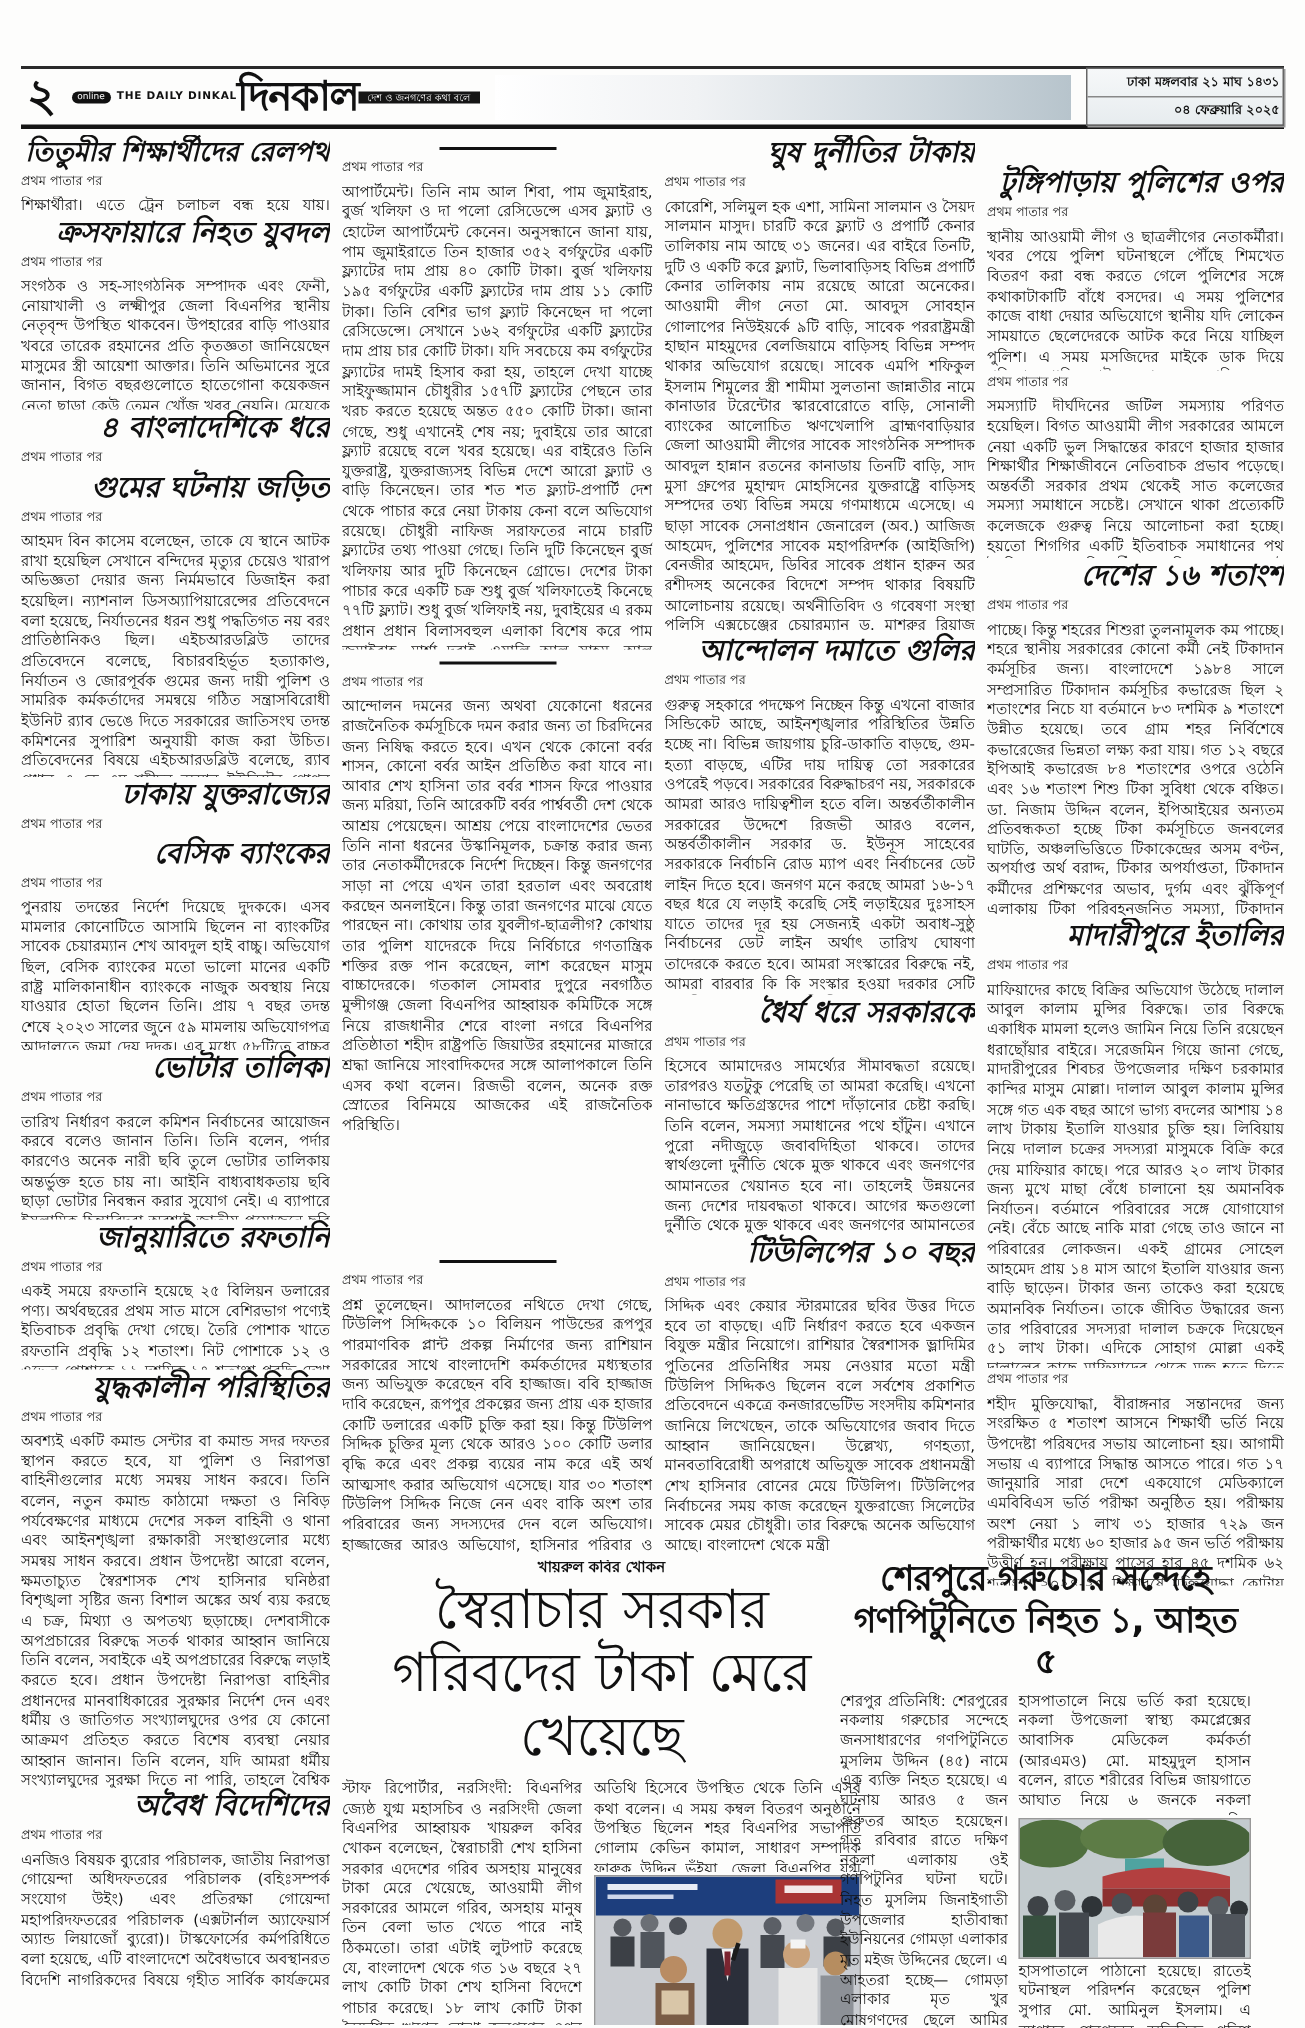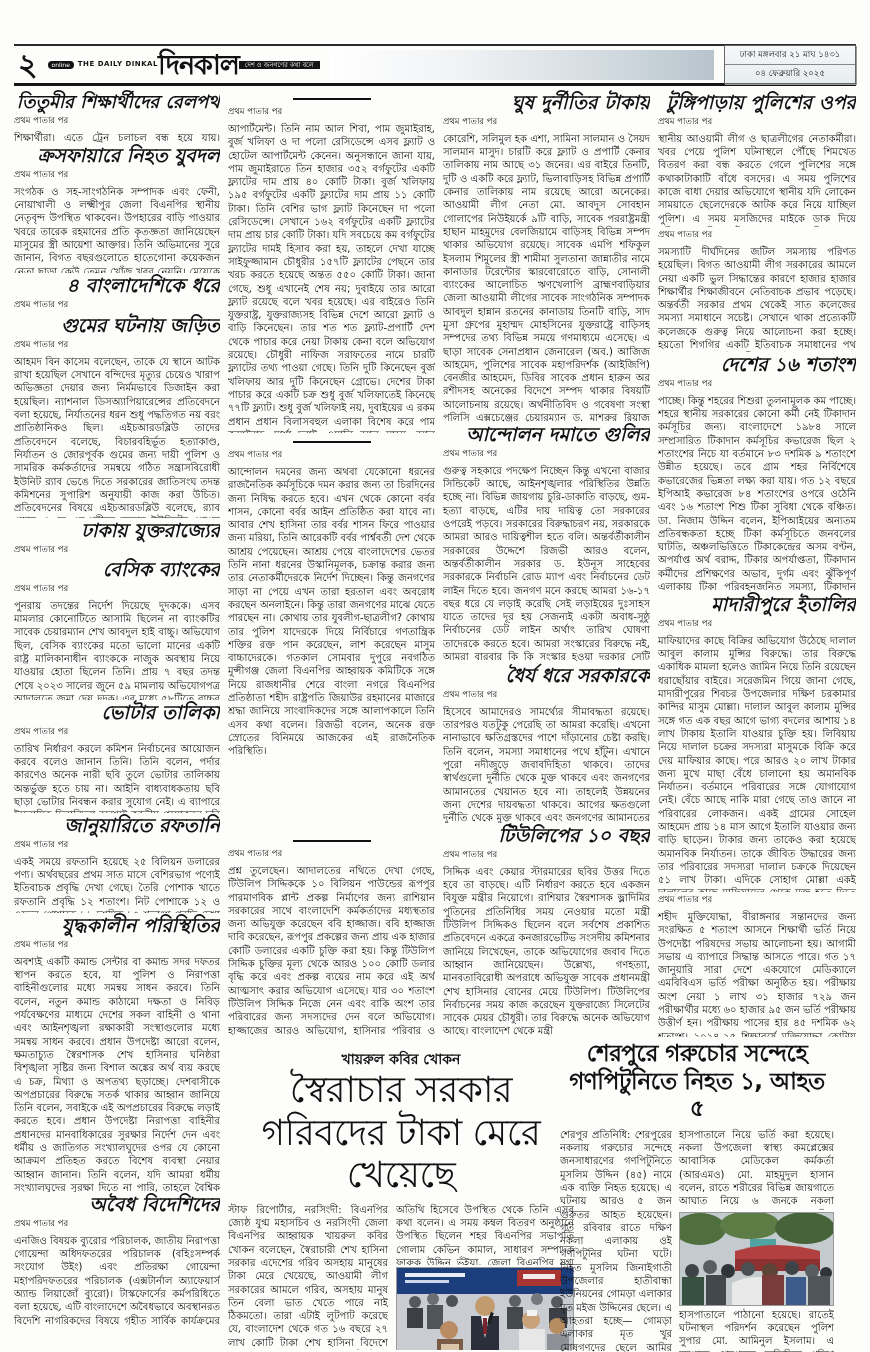--- a/index.html
+++ b/index.html
@@ -17,39 +17,39 @@
   .pageno{font-size:30px;font-weight:bold;line-height:1;margin:0 10px 0 4px;}
   .logoblock{display:flex;flex-direction:row;align-items:center;line-height:1;}
   .logo-top{display:flex;align-items:center;gap:4px;}
   .online-tag{background:#111;color:#fff;font-size:6px;padding:1px 4px;border-radius:5px;}
   .paper-en{font-size:7px;font-weight:bold;letter-spacing:.5px;}
   .paper-bn{font-size:27px;font-weight:bold;letter-spacing:-1px;margin-top:-1px;}
   .tagline{background:#151515;color:#fff;font-size:6.5px;padding:1px 6px;margin-top:1px;white-space:nowrap;}
   .grad-band{flex:1;height:30px;margin:0 10px;background:linear-gradient(90deg,#ffffff 0%,#f0f2f4 35%,#cfd8de 75%,#b7c4cc 100%);}
   .datebox{
     width:130px;border:1px solid #666;background:linear-gradient(180deg,#f6f8f9,#e7ecef);
-    font-size:8.5px;text-align:center;box-shadow:1px 1px 0 #999;
+    font-size:8.5px;text-align:right;box-shadow:1px 1px 0 #999;font-weight:bold;
   }
   .datebox .d1{padding:2px 2px;border-bottom:1px solid #888;}
   .datebox .d2{padding:2px 2px;}
   
   .col{position:absolute;top:90px;}
   #col1{left:14px;width:206px;}
   #col2{left:228px;width:207px;}
   #col3{left:443px;width:207px;}
-  #col4{left:658px;width:198px;}
+  #col4{left:658px;width:198px;margin-top:20px;}
   .blk{overflow:hidden;box-sizing:border-box;}
   .hl{font-size:19px;font-weight:bold;text-align:right;line-height:1.15;padding-top:2px;font-style:italic;}
   .cont{font-size:8.5px;text-align:left;padding:1px 0 3px;}
   .bd{font-size:10px;line-height:1.33;text-align:justify;overflow:hidden;
       word-break:break-word;}
   .secrule{width:78px;border-top:2px solid #111;margin:8px auto 4px;}
   
   #feat-center{position:absolute;left:228px;top:1040px;width:346px;height:310px;overflow:hidden;}
-  .kicker{font-size:14px;font-weight:bold;text-align:center;line-height:1.1;margin-top:12px;}
+  .kicker{font-size:10px;font-weight:bold;text-align:center;line-height:1.1;}
   .bighl{font-size:36px;font-weight:normal;text-align:center;line-height:1.18;letter-spacing:-.5px;padding:2px 0 6px;}
   .fc-row{display:flex;gap:8px;}
   .fc-a{width:160px;height:216px;}
   .fc-b{width:178px;display:flex;flex-direction:column;}
   .fc-b .t{height:62px;}
   .fc-b .b{height:36px;margin-top:2px;}
   #feat-right{position:absolute;left:560px;top:1040px;width:274px;height:312px;overflow:hidden;}
   .bighl2{font-size:23px;font-weight:bold;text-align:center;line-height:1.2;letter-spacing:-.5px;padding-bottom:5px;}
   .fr-row{display:flex;gap:7px;}
   .fr-a{width:112px;height:250px;}

